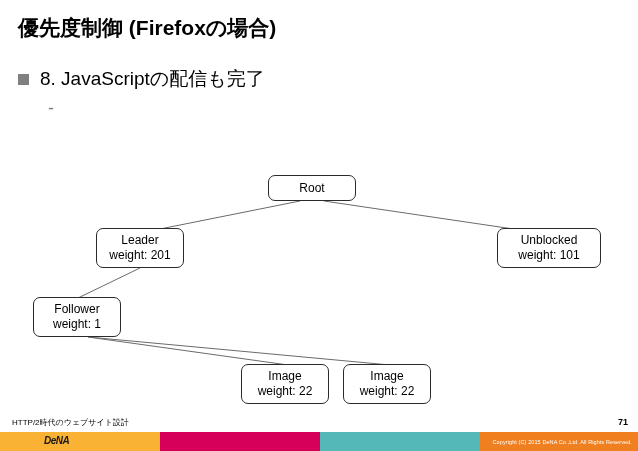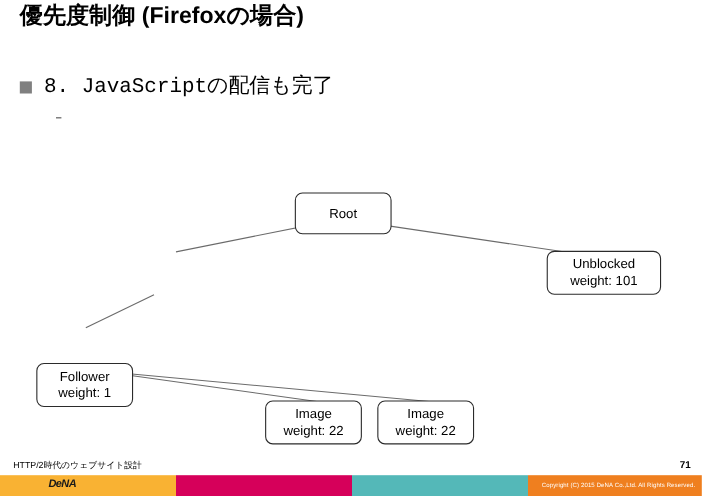--- a/index.html
+++ b/index.html
@@ -13,35 +13,34 @@
     position: relative;
     overflow: hidden;
     font-family: "Liberation Sans", "DejaVu Sans", sans-serif;
     color: #000000;
   }
 
   
   #slide-title {
     position: absolute;
     left: 18px;
-    top: 0;
+    top: 14px;
     font-size: 21px;
     font-weight: bold;
     letter-spacing: 0px;
     color: #000000;
     white-space: nowrap;
   }
 
   
   #bullet-list {
     position: absolute;
     left: 18px;
     top: 66px;
     width: 600px;
-    font-family: Liberation Mono, monospace;
   }
   .bullet-l1 {
     display: flex;
     align-items: flex-start;
     font-size: 19px;
     line-height: 26px;
     color: #000000;
     margin-bottom: 4px;
   }
   .bullet-l1 .marker {
@@ -92,24 +91,24 @@
     flex-direction: column;
     align-items: center;
     justify-content: center;
     font-size: 12px;
     line-height: 15px;
     color: #000000;
     pointer-events: auto;
     white-space: nowrap;
   }
 
-  #node-root      { left: 268px; top: 175px; width: 88px;  height: 38px; }
+  #node-root      { left: 268px; top: 175px; width: 88px;  height: 26px; }
   #node-leader    { left: 96px;  top: 228px; width: 88px;  height: 40px; }
   #node-unblocked { left: 497px; top: 228px; width: 104px;  height: 40px; }
-  #node-follower  { left: 33px;  top: 297px; width: 88px;  height: 40px; margin-top: 33px; }
+  #node-follower  { left: 33px;  top: 297px; width: 88px;  height: 40px; }
   #node-image-1   { left: 241px; top: 364px; width: 88px;  height: 40px; }
   #node-image-2   { left: 343px; top: 364px; width: 88px;  height: 40px; }
 
   
   #footer-label {
     position: absolute;
     left: 12px;
     top: 417px;
     font-size: 8px;
     font-weight: normal;
@@ -183,20 +182,24 @@
 
     <line x1="88" y1="337" x2="288" y2="365" stroke="#6b6b6b" stroke-width="1"></line>
 
     <line x1="88" y1="337" x2="390" y2="365" stroke="#6b6b6b" stroke-width="1"></line>
   </svg>
 
   <div class="node" id="node-root">
     <div>Root</div>
   </div>
 
+  <div class="node" id="node-leader">
+    <div>Leader</div>
+    <div>weight: 201</div>
+  </div>
 
   <div class="node" id="node-unblocked">
     <div>Unblocked</div>
     <div>weight: 101</div>
   </div>
 
   <div class="node" id="node-follower">
     <div>Follower</div>
     <div>weight: 1</div>
   </div>

